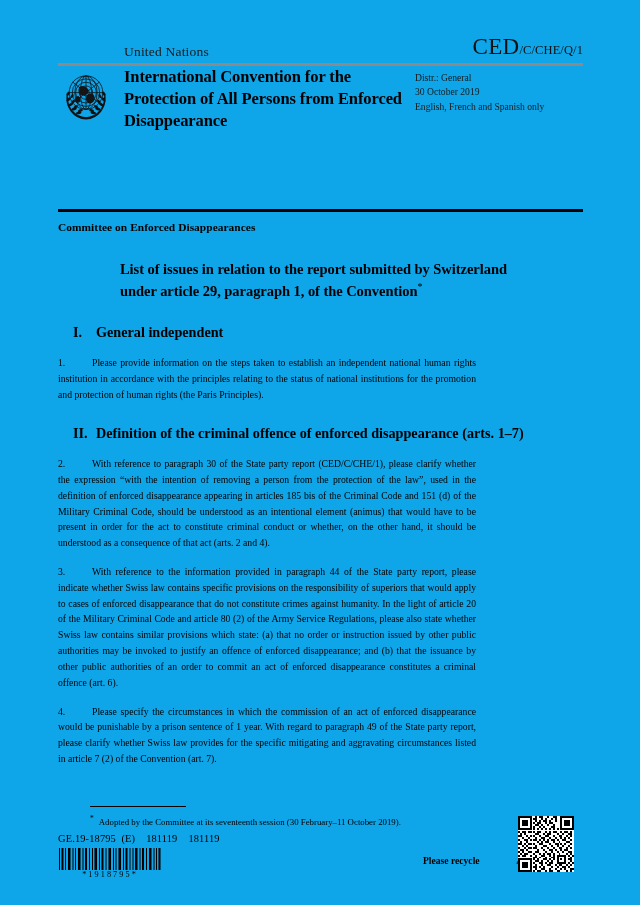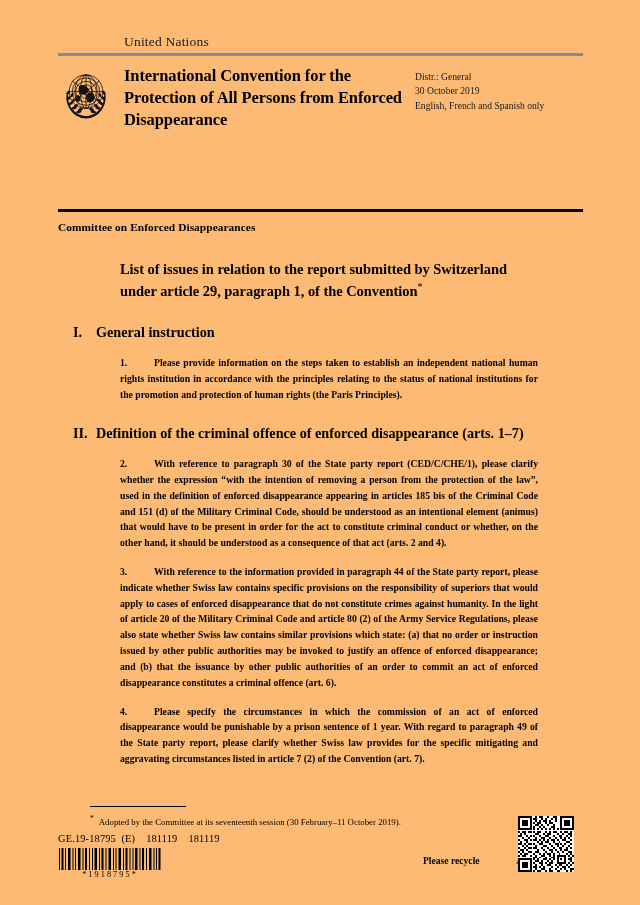--- a/index.html
+++ b/index.html
@@ -15,21 +15,21 @@
     font-family: "Liberation Serif", "DejaVu Serif", serif;
     color: #000000;
     overflow: hidden;
   }
 
   .page {
     position: absolute;
     left: 0; top: 0;
     width: 640px;
     height: 905px;
-    background: #fdba74;
+    background: #0ea5e9;
   }
 
   
   .masthead {
     position: absolute;
     left: 58px;
     top: 34px;
     width: 525px;
   }
   .masthead-top {
@@ -62,21 +62,20 @@
 
   .rule-gray {
     height: 2.5px;
     background: #8b8b8b;
     width: 100%;
   }
 
   .masthead-body {
     display: flex;
     align-items: flex-start;
-    margin-top: 9px;
   }
   .emblem-wrap {
     width: 66px;
     flex: 0 0 66px;
     padding-top: 2px;
   }
   .emblem {
     width: 56px;
     height: 56px;
     display: block;
@@ -152,27 +151,25 @@
     width: 38px;
     padding-left: 15px;
   }
   .section-title {
     flex: 1 1 auto;
     padding-right: 44px;
   }
 
   .para {
     margin-top: 13px;
-    margin-left: 62px;
     width: 418px;
     font-size: 9.7px;
     line-height: 1.63;
     text-align: justify;
     text-justify: inter-word;
-    font-weight: bold;
   }
   .para-num {
     display: inline-block;
     width: 34px;
   }
 
   
   .footnote-rule {
     position: absolute;
     left: 90px;
@@ -255,20 +252,24 @@
 </style>
 </head>
 <body>
 
 <div class="page">
 
   <div class="masthead">
 
     <div class="masthead-top">
       <div class="un-name">United Nations</div>
+      <div class="doc-symbol">
+        <span class="doc-symbol-main">CED</span>
+          <span class="doc-symbol-sub">/C/CHE/Q/1</span>
+      </div>
     </div>
 
     <div class="rule-gray"></div>
 
     <div class="masthead-body">
 
       <div class="emblem-wrap">
         <svg class="emblem" viewBox="0 0 100 100">
           <g stroke="#111" fill="none" stroke-width="1.4">
 
@@ -336,21 +337,21 @@
   <div class="rule-black"></div>
 
   <div class="committee">Committee on Enforced Disappearances</div>
 
   <div class="content">
 
     <div class="doc-title"><span>List of issues in relation to the report submitted by Switzerland under article 29, paragraph 1, of the Convention</span><span class="title-star">*</span></div>
 
     <div class="section-head">
       <div class="section-num">I.</div>
-      <div class="section-title">General instruction</div>
+      <div class="section-title">General independent</div>
     </div>
 
     <div class="para"><span class="para-num">1.</span><span>Please provide information on the steps taken to establish an independent national human rights institution in accordance with the principles relating to the status of national institutions for the promotion and protection of human rights (the Paris Principles).</span></div>
 
     <div class="section-head">
       <div class="section-num">II.</div>
       <div class="section-title">Definition of the criminal offence of enforced disappearance (arts. 1–7)</div>
     </div>
 
     <div class="para"><span class="para-num">2.</span><span>With reference to paragraph 30 of the State party report (CED/C/CHE/1), please clarify whether the expression “with the intention of removing a person from the protection of the law”, used in the definition of enforced disappearance appearing in articles 185 bis of the Criminal Code and 151 (d) of the Military Criminal Code, should be understood as an intentional element (animus) that would have to be present in order for the act to constitute criminal conduct or whether, on the other hand, it should be understood as a consequence of that act (arts. 2 and 4).</span></div>

